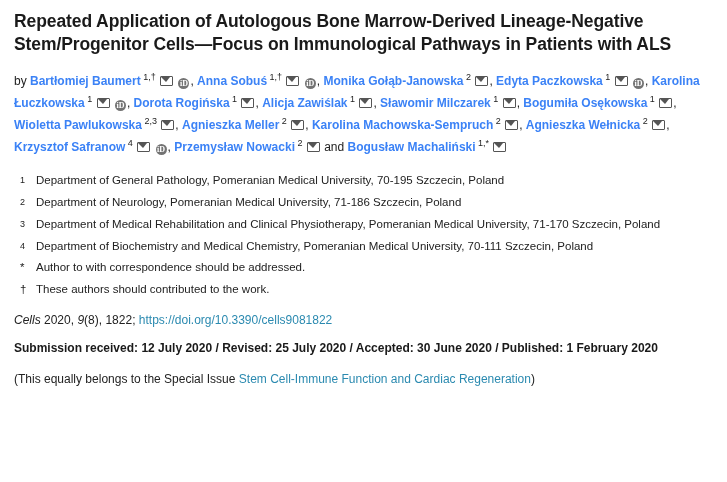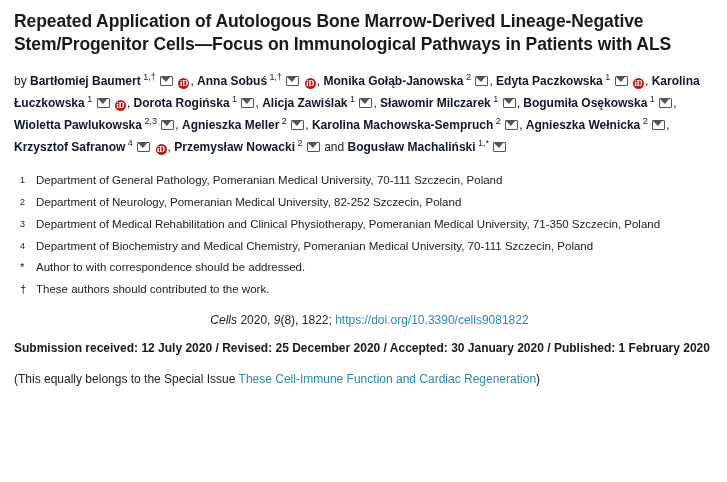--- a/index.html
+++ b/index.html
@@ -29,21 +29,21 @@
   }
   .authors {
     font-size: 12px;
     line-height: 1.75;
     color: #222222;
     margin-bottom: 14px;
   }
   .authors .by { font-style: normal; margin-top: 40px; }
   .author-name {
     font-weight: bold;
-    color: #0f172a;
+    color: #3b82f6;
   }
   .sup {
     font-size: 9px;
     vertical-align: super;
     font-weight: normal;
   }
   .env-icon {
     display: inline-block;
     width: 11px;
     height: 8px;
@@ -62,21 +62,21 @@
     border-left: 5px solid transparent;
     border-right: 4px solid transparent;
     border-top: 5px solid #555;
     box-sizing: border-box;
   }
   .orcid {
     display: inline-block;
     width: 11px;
     height: 11px;
     border-radius: 50%;
-    background: #b91c1c;
+    background: #737373;
     color: #ffffff;
     font-size: 8px;
     line-height: 11px;
     text-align: center;
     font-weight: bold;
     vertical-align: -1px;
     margin: 0 1px;
     font-family: "Liberation Serif", serif;
   }
   .affiliations {
@@ -101,21 +101,20 @@
     font-size: 11.5px;
     padding-top: 0px;
   }
   .aff-text {
     flex: 1 1 auto;
   }
   .citation {
     font-size: 12px;
     margin-bottom: 12px;
     color: #222222;
-    text-align: center;
   }
   .citation .journal {
     font-style: italic;
   }
   .citation a {
     color: #2b8ab0;
     text-decoration: none;
   }
   .history {
     font-size: 12px;
@@ -138,29 +137,29 @@
 
 <div class="page">
 
   <h1 class="title">Repeated Application of Autologous Bone Marrow-Derived Lineage-Negative Stem/Progenitor Cells—Focus on Immunological Pathways in Patients with ALS</h1>
 
   <div class="authors"><span class="by">by </span><span class="author-name">Bartłomiej Baumert</span><span class="sup"> 1,†</span> <span class="env-icon"></span> <span class="orcid">iD</span><span>, </span><span class="author-name">Anna Sobuś</span><span class="sup"> 1,†</span> <span class="env-icon"></span> <span class="orcid">iD</span><span>, </span><span class="author-name">Monika Gołąb-Janowska</span><span class="sup"> 2</span> <span class="env-icon"></span><span>, </span><span class="author-name">Edyta Paczkowska</span><span class="sup"> 1</span> <span class="env-icon"></span> <span class="orcid">iD</span><span>, </span><span class="author-name">Karolina Łuczkowska</span><span class="sup"> 1</span> <span class="env-icon"></span> <span class="orcid">iD</span><span>, </span><span class="author-name">Dorota Rogińska</span><span class="sup"> 1</span> <span class="env-icon"></span><span>, </span><span class="author-name">Alicja Zawiślak</span><span class="sup"> 1</span> <span class="env-icon"></span><span>, </span><span class="author-name">Sławomir Milczarek</span><span class="sup"> 1</span> <span class="env-icon"></span><span>, </span><span class="author-name">Bogumiła Osękowska</span><span class="sup"> 1</span> <span class="env-icon"></span><span>, </span><span class="author-name">Wioletta Pawlukowska</span><span class="sup"> 2,3</span> <span class="env-icon"></span><span>, </span><span class="author-name">Agnieszka Meller</span><span class="sup"> 2</span> <span class="env-icon"></span><span>, </span><span class="author-name">Karolina Machowska-Sempruch</span><span class="sup"> 2</span> <span class="env-icon"></span><span>, </span><span class="author-name">Agnieszka Wełnicka</span><span class="sup"> 2</span> <span class="env-icon"></span><span>, </span><span class="author-name">Krzysztof Safranow</span><span class="sup"> 4</span> <span class="env-icon"></span> <span class="orcid">iD</span><span>, </span><span class="author-name">Przemysław Nowacki</span><span class="sup"> 2</span> <span class="env-icon"></span><span> and </span><span class="author-name">Bogusław Machaliński</span><span class="sup"> 1,*</span> <span class="env-icon"></span></div>
 
   <div class="affiliations">
       <div class="aff-row">
         <div class="aff-mark">1</div>
-        <div class="aff-text">Department of General Pathology, Pomeranian Medical University, 70-111 Szczecin, Poland</div>
+        <div class="aff-text">Department of General Pathology, Pomeranian Medical University, 70-195 Szczecin, Poland</div>
       </div>
       <div class="aff-row">
         <div class="aff-mark">2</div>
-        <div class="aff-text">Department of Neurology, Pomeranian Medical University, 82-252 Szczecin, Poland</div>
+        <div class="aff-text">Department of Neurology, Pomeranian Medical University, 71-186 Szczecin, Poland</div>
       </div>
       <div class="aff-row">
         <div class="aff-mark">3</div>
-        <div class="aff-text">Department of Medical Rehabilitation and Clinical Physiotherapy, Pomeranian Medical University, 71-350 Szczecin, Poland</div>
+        <div class="aff-text">Department of Medical Rehabilitation and Clinical Physiotherapy, Pomeranian Medical University, 71-170 Szczecin, Poland</div>
       </div>
       <div class="aff-row">
         <div class="aff-mark">4</div>
         <div class="aff-text">Department of Biochemistry and Medical Chemistry, Pomeranian Medical University, 70-111 Szczecin, Poland</div>
       </div>
       <div class="aff-row">
         <div class="aff-mark sym">*</div>
         <div class="aff-text">Author to with correspondence should be addressed.</div>
       </div>
       <div class="aff-row">
@@ -168,20 +167,20 @@
         <div class="aff-text">These authors should contributed to the work.</div>
       </div>
     </div>
 
   <div class="citation">
     <span class="journal">Cells</span>
     <span>2020</span><span>, </span><span class="journal">9</span><span>(8)</span><span>, </span><span>1822</span><span>; </span><a href="#">https://doi.org/10.3390/cells9081822</a>
   </div>
 
   <div class="history">
-    <span>Submission received: 12 July 2020</span><span> / </span><span>Revised: 25 December 2020</span><span> / </span><span>Accepted: 30 January 2020</span><span> / </span><span>Published: 1 February 2020</span>
+    <span>Submission received: 12 July 2020</span><span> / </span><span>Revised: 25 July 2020</span><span> / </span><span>Accepted: 30 June 2020</span><span> / </span><span>Published: 1 February 2020</span>
   </div>
 
   <div class="special-issue">
-    <span>(This equally belongs to the Special Issue </span><a href="#">These Cell-Immune Function and Cardiac Regeneration</a><span>)</span>
+    <span>(This equally belongs to the Special Issue </span><a href="#">Stem Cell-Immune Function and Cardiac Regeneration</a><span>)</span>
   </div>
 
 </div>
 
 </body></html>

